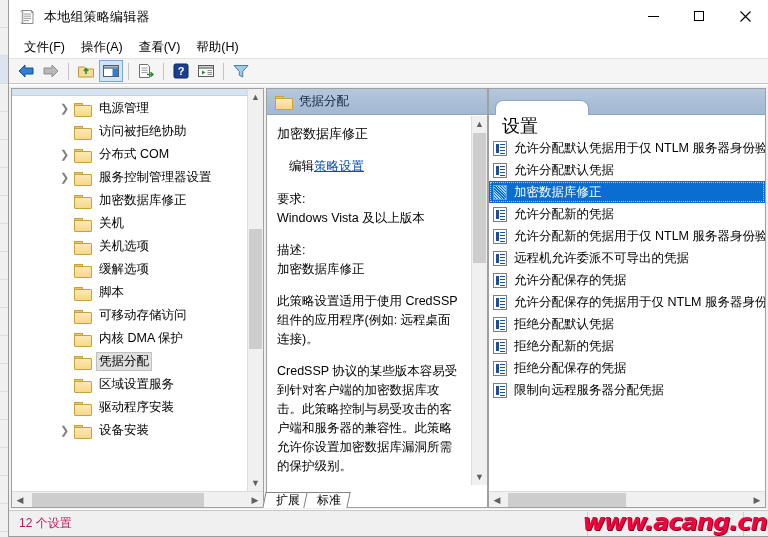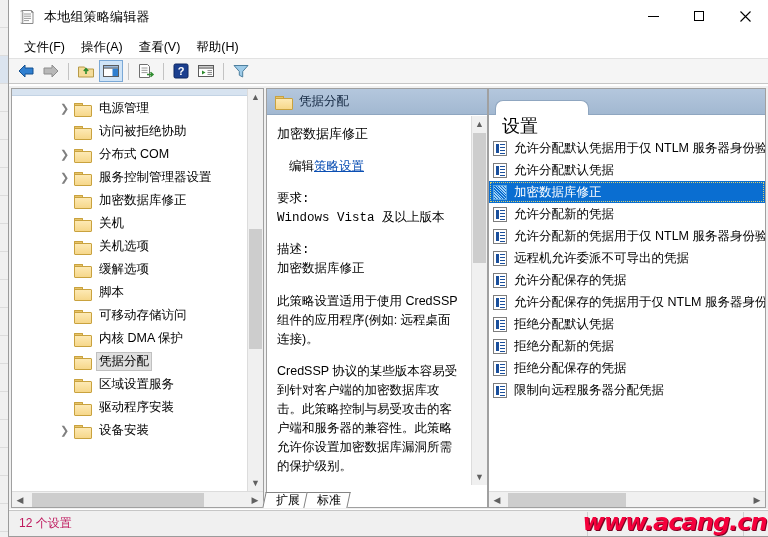--- a/index.html
+++ b/index.html
@@ -124,21 +124,21 @@
   }
   #mid-header .folder { margin-right: 8px; }
   #mid-body {
     position: absolute; left: 0; top: 27px; right: 14px; bottom: 22px;
     padding: 8px 10px 0 10px; overflow: hidden;
     font-size: 12.5px; color: #000; line-height: 19px;
   }
   #mid-title { font-size: 13px; margin-bottom: 14px; }
   #mid-edit { margin-bottom: 14px; margin-left: 12px; }
   #mid-edit a { color: #0b4fb3; text-decoration: underline; cursor: pointer; }
-  .mid-sec { margin-bottom: 13px; font-family: Liberation Mono, monospace; }
+  .mid-sec { margin-bottom: 13px; }
   .mid-para { margin-bottom: 13px; }
 
   
   #list-pane {
     flex: 1; margin: 2px 2px 1px 0; position: relative;
     background: #ffffff; border: 1px solid #a0a0a0; overflow: hidden;
   }
   #list-header-band {
     height: 26px; background: linear-gradient(#b4c7dd, #a2b8d1);
     border-bottom: 1px solid #8fa6c0; position: relative;

